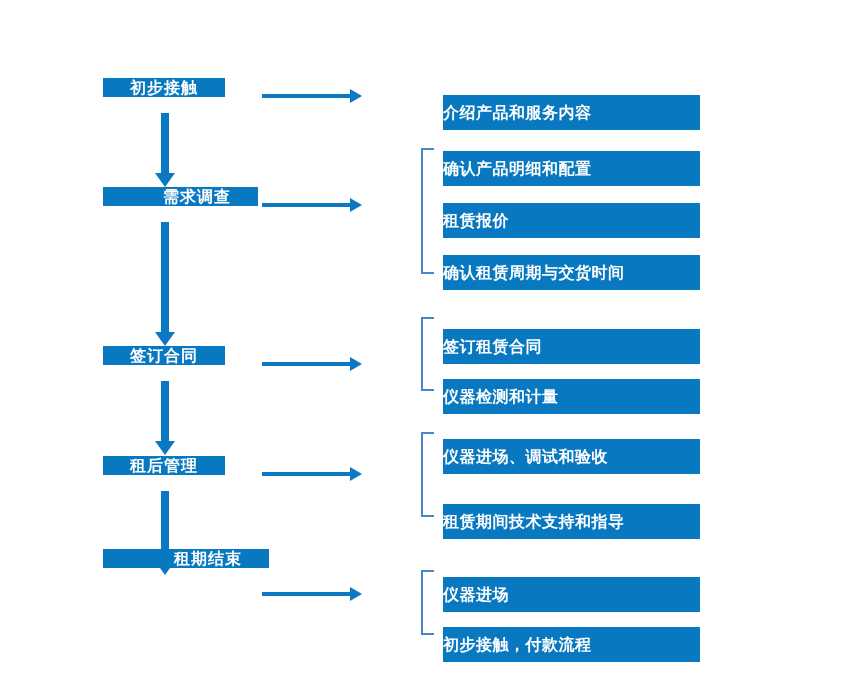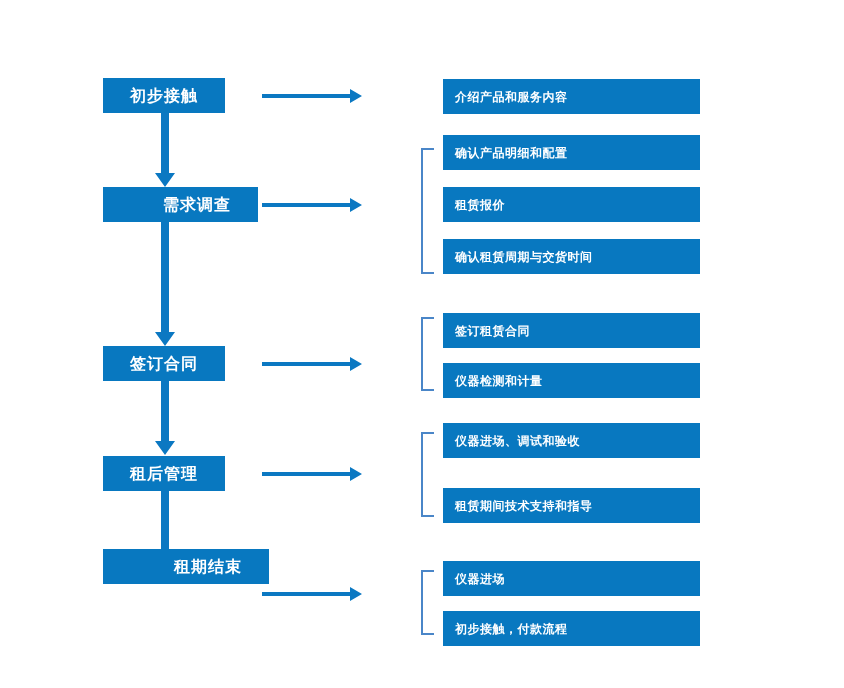--- a/index.html
+++ b/index.html
@@ -38,21 +38,21 @@
     font-weight: bold;
     letter-spacing: 1px;
     line-height: 1;
   }
 
   
   .stage-box {
     position: absolute;
     left: 103px;
     width: 122px;
-    height: 35px;
+    height: 19px;
     background: #0878c0;
     color: #ffffff;
     display: flex;
     align-items: center;
     justify-content: center;
     font-size: 16px;
     font-weight: bold;
     letter-spacing: 1px;
     line-height: 1;
   }
@@ -61,26 +61,27 @@
   .detail-box {
     position: absolute;
     left: 443px;
     width: 257px;
     height: 35px;
     background: #0878c0;
     color: #ffffff;
     display: flex;
     align-items: center;
     justify-content: flex-start;
-    padding-left: 12px;
+    padding-left: 0;
     box-sizing: border-box;
-    font-size: 12px;
+    font-size: 16px;
     font-weight: bold;
     letter-spacing: 0.5px;
     line-height: 1;
+    margin-top: 16px;
   }
 
   
   .arrow-h {
     position: absolute;
     left: 262px;
     width: 100px;
     height: 18px;
   }
   .arrow-v {

